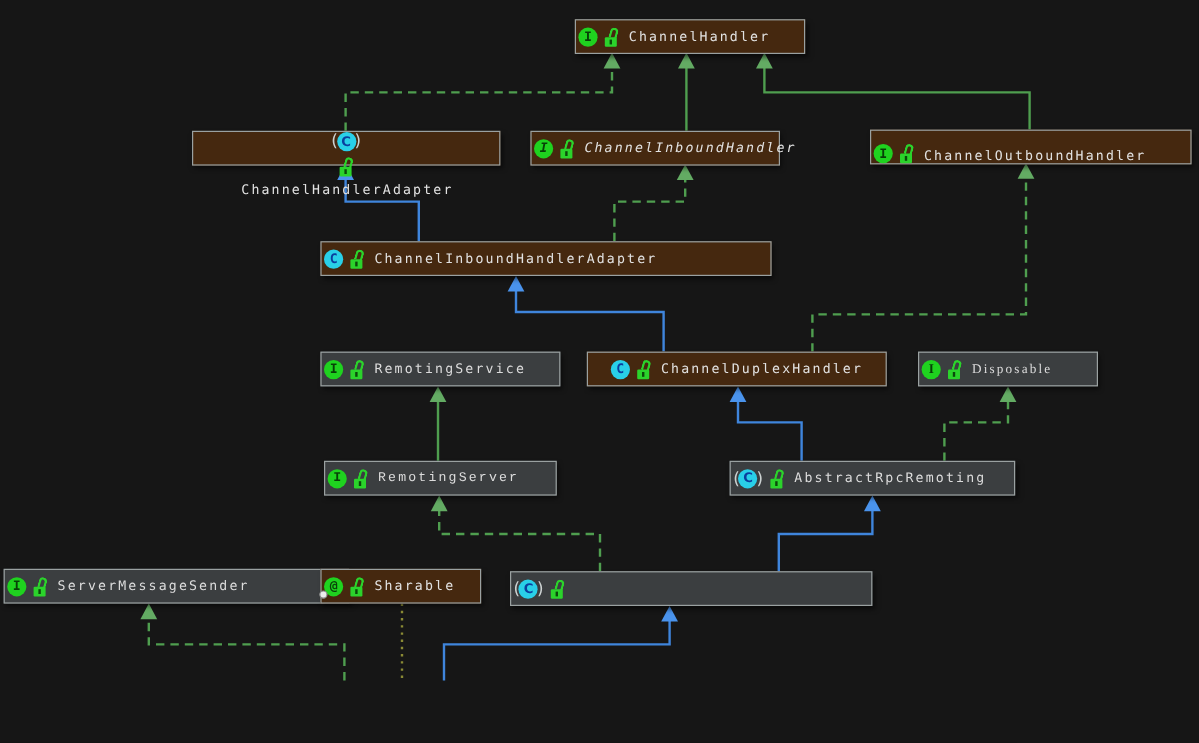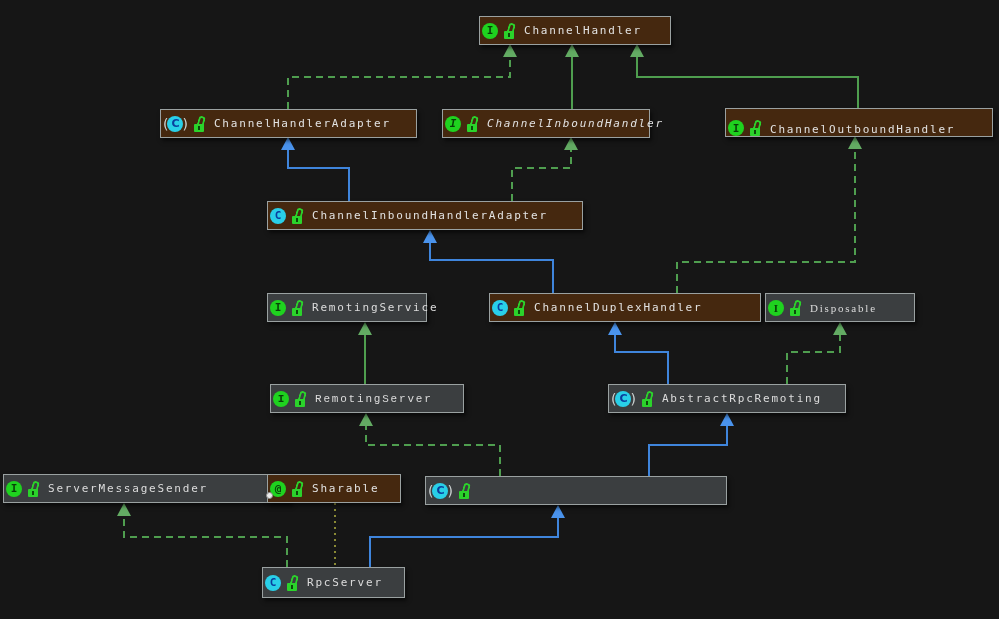--- a/index.html
+++ b/index.html
@@ -74,21 +74,21 @@
 
   <div class="node brown" style="left:479px;top:16px;width:192px;">
     <span class="badge iface"></span>
     <span class="lock">
         <i class="shackle"></i>
         <i class="lbody"></i>
       </span>
     <span class="label">ChannelHandler</span>
   </div>
 
-  <div class="node brown" style="left:160px;top:109px;width:257px;">
+  <div class="node brown" style="left:160px;top:109px;width:257px;flex-direction:column;">
     <span class="abs-parens">
         <span class="badge cls"></span>
       </span>
     <span class="lock">
         <i class="shackle"></i>
         <i class="lbody"></i>
       </span>
     <span class="label">ChannelHandlerAdapter</span>
   </div>
 
@@ -103,39 +103,39 @@
 
   <div class="node brown" style="left:725px;top:108px;width:268px;align-items:flex-end;">
     <span class="badge iface"></span>
     <span class="lock">
         <i class="shackle"></i>
         <i class="lbody"></i>
       </span>
     <span class="label">ChannelOutboundHandler</span>
   </div>
 
-  <div class="node brown" style="left:267px;top:201px;width:316px;">
+  <div class="node brown" style="left:267px;top:201px;width:376px;">
     <span class="badge cls"></span>
     <span class="lock">
         <i class="shackle"></i>
         <i class="lbody"></i>
       </span>
     <span class="label">ChannelInboundHandlerAdapter</span>
   </div>
 
-  <div class="node" style="left:267px;top:293px;width:160px;">
+  <div class="node" style="left:267px;top:293px;width:200px;">
     <span class="badge iface"></span>
     <span class="lock">
         <i class="shackle"></i>
         <i class="lbody"></i>
       </span>
     <span class="label">RemotingService</span>
   </div>
 
-  <div class="node brown" style="left:489px;top:293px;width:272px;">
+  <div class="node brown" style="left:489px;top:293px;width:250px;justify-content:center;">
     <span class="badge cls"></span>
     <span class="lock">
         <i class="shackle"></i>
         <i class="lbody"></i>
       </span>
     <span class="label">ChannelDuplexHandler</span>
   </div>
 
   <div class="node" style="left:765px;top:293px;width:150px;font-family:Liberation Serif, serif;">
     <span class="badge iface"></span>
@@ -189,21 +189,13 @@
   <div class="node" style="left:425px;top:476px;width:302px;">
     <span class="abs-parens">
         <span class="badge cls"></span>
       </span>
     <span class="lock">
         <i class="shackle"></i>
         <i class="lbody"></i>
       </span>
   </div>
 
-  <div class="node" style="left:262px;top:567px;width:143px;height:31px;">
-    <span class="badge cls"></span>
-    <span class="lock">
-        <i class="shackle"></i>
-        <i class="lbody"></i>
-      </span>
-    <span class="label">RpcServer</span>
-  </div>
 </div>
 
 </body></html>

